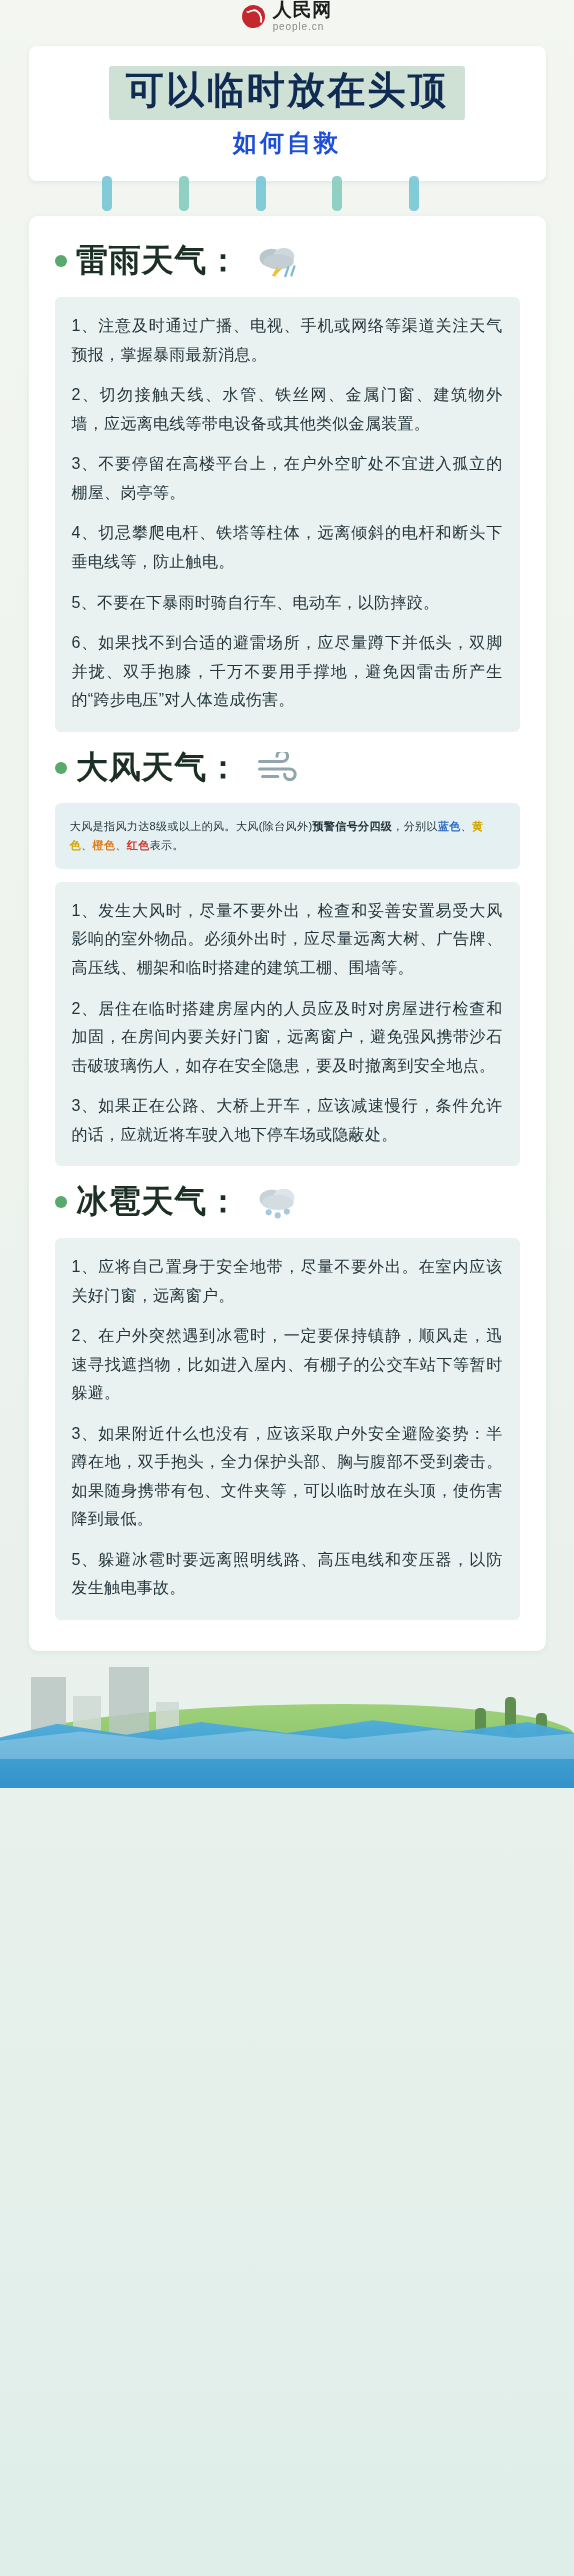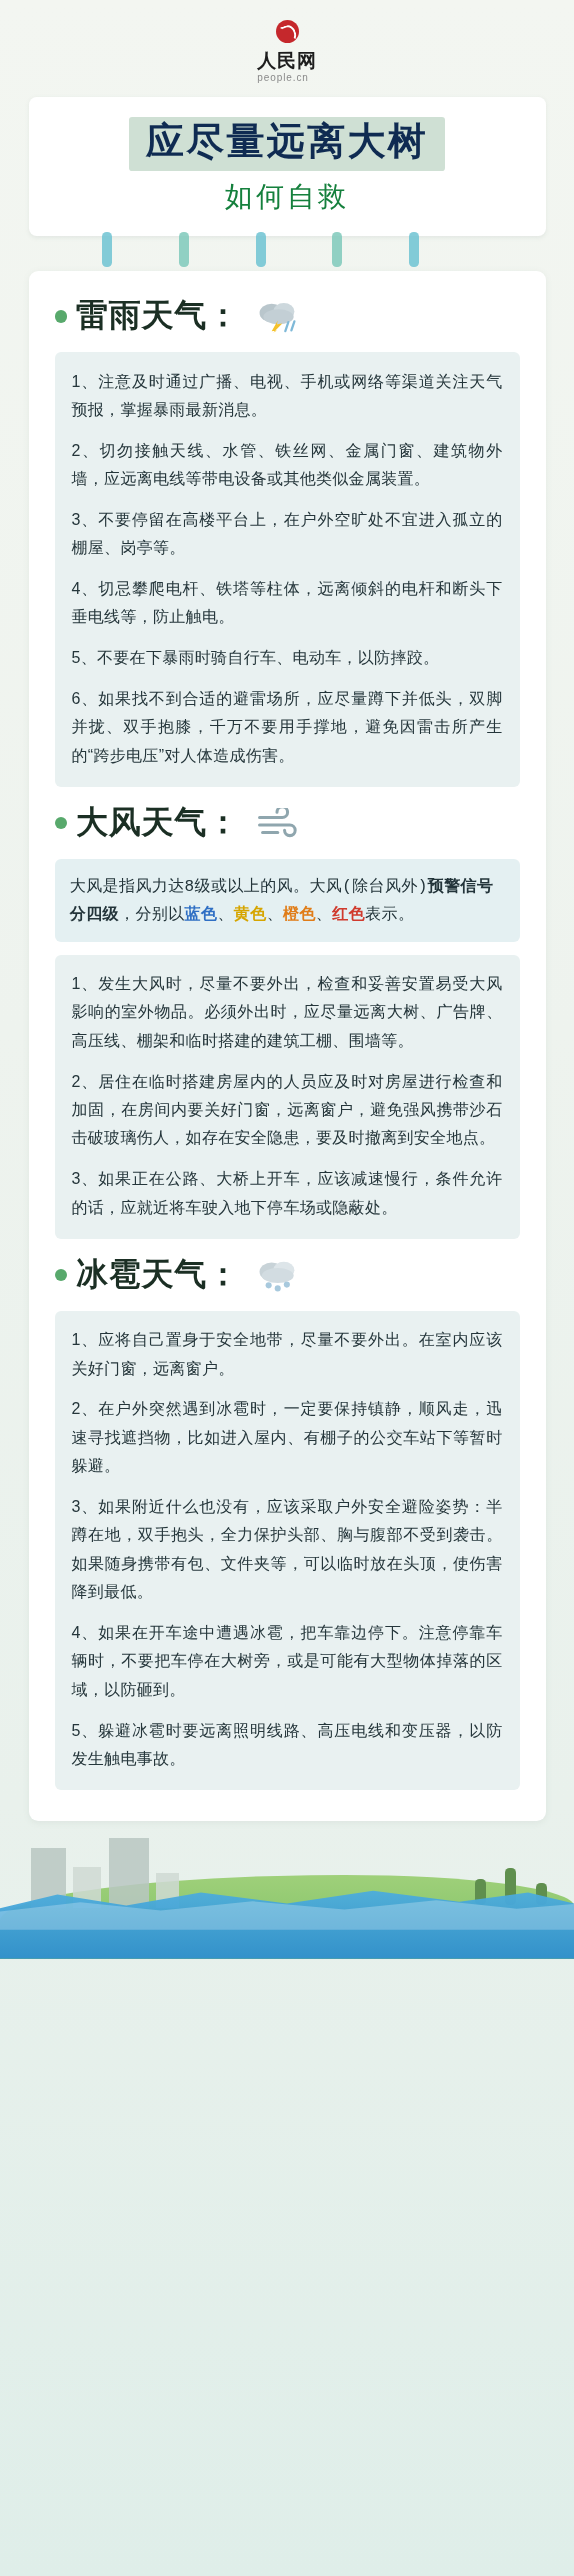--- a/index.html
+++ b/index.html
@@ -16,25 +16,23 @@
     width: 574px;
     min-height: 2576px;
     background: linear-gradient(180deg, #f3f6f1 0%, #eef3ee 40%, #e9f1ec 70%, #dfeee9 100%);
     overflow: hidden;
   }
 
   
   .brand {
     display: flex;
     align-items: center;
-    justify-content: space-between;
+    justify-content: center;
     gap: 7.7px;
-    padding-top: 20px;
     padding-bottom: 7.7px;
-    flex-direction: column;
   }
   .brand-logo {
     width: 23px;
     height: 23px;
     border-radius: 50%;
     background: #c5282c;
     position: relative;
     flex: none;
   }
   .brand-logo::after {
@@ -83,24 +81,24 @@
     font-weight: bold;
     letter-spacing: 2.3px;
     color: #0f2b52;
     background: #cfe0d4;
     padding: 4.6px 17px 7.7px;
     border-radius: 3.1px;
     line-height: 1.1;
   }
   .title-sub {
     margin-top: 9.2px;
-    font-size: 28px;
-    font-weight: normal;
+    font-size: 24px;
+    font-weight: bold;
     letter-spacing: 3.1px;
-    color: #15803d;
+    color: #1d4ed8;
     line-height: 1.2;
   }
 
   
   .ribbons {
     position: relative;
     width: 517px;
     margin: 0 auto;
     height: 35px;
   }
@@ -155,26 +153,25 @@
   .sec-icon {
     margin-left: 6.1px;
     flex: none;
     line-height: 0;
   }
 
   .callout {
     background: #e4f0f2;
     border-radius: 6.1px;
     padding: 13.8px 15.3px;
-    font-size: 16px;
+    font-size: 11px;
     line-height: 1.75;
     color: #23343a;
     margin-bottom: 12.2px;
     letter-spacing: 0.4px;
-    font-family: Liberation Mono, monospace;
   }
   .callout .em-blue   { color: #2f6fc4; font-weight: bold; }
   .callout .em-yellow { color: #d6a500; font-weight: bold; }
   .callout .em-orange { color: #e07c17; font-weight: bold; }
   .callout .em-red    { color: #d03a2d; font-weight: bold; }
   .callout b { color: #23343a; font-weight: bold; }
 
   .list {
     background: #e9f1f1;
     border-radius: 6.1px;
@@ -255,21 +252,21 @@
 
   <div class="brand">
     <div class="brand-logo"></div>
     <div class="brand-text">
       <div class="brand-name">人民网</div>
       <div class="brand-sub">people.cn</div>
     </div>
   </div>
 
   <div class="title-card">
-    <div class="title-main">应尽量远离大树</div>
+    <div class="title-main">可以临时放在头顶</div>
     <div class="title-sub">如何自救</div>
   </div>
 
   <div class="ribbons">
     <div class="ribbon r1"></div>
     <div class="ribbon r2"></div>
     <div class="ribbon r3"></div>
     <div class="ribbon r4"></div>
     <div class="ribbon r5"></div>
   </div>
@@ -335,21 +332,20 @@
             <circle cx="18" cy="36" r="4" fill="#a8c9dd"></circle>
             <circle cx="30" cy="40" r="4" fill="#a8c9dd"></circle>
             <circle cx="42" cy="35" r="4" fill="#a8c9dd"></circle>
           </svg>
         </span>
       </div>
       <div class="list">
         <p>1、应将自己置身于安全地带，尽量不要外出。在室内应该关好门窗，远离窗户。</p>
         <p>2、在户外突然遇到冰雹时，一定要保持镇静，顺风走，迅速寻找遮挡物，比如进入屋内、有棚子的公交车站下等暂时躲避。</p>
         <p>3、如果附近什么也没有，应该采取户外安全避险姿势：半蹲在地，双手抱头，全力保护头部、胸与腹部不受到袭击。如果随身携带有包、文件夹等，可以临时放在头顶，使伤害降到最低。</p>
-        <p>4、如果在开车途中遭遇冰雹，把车靠边停下。注意停靠车辆时，不要把车停在大树旁，或是可能有大型物体掉落的区域，以防砸到。</p>
         <p>5、躲避冰雹时要远离照明线路、高压电线和变压器，以防发生触电事故。</p>
       </div>
     </div>
 
   </div>
 
   <div class="footer-art">
     <div class="ground"></div>
     <div class="bldg b1"></div>
     <div class="bldg b2"></div>

